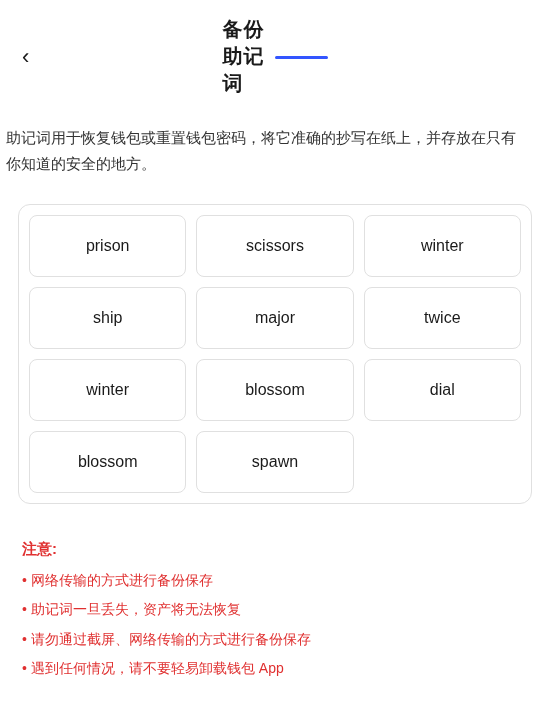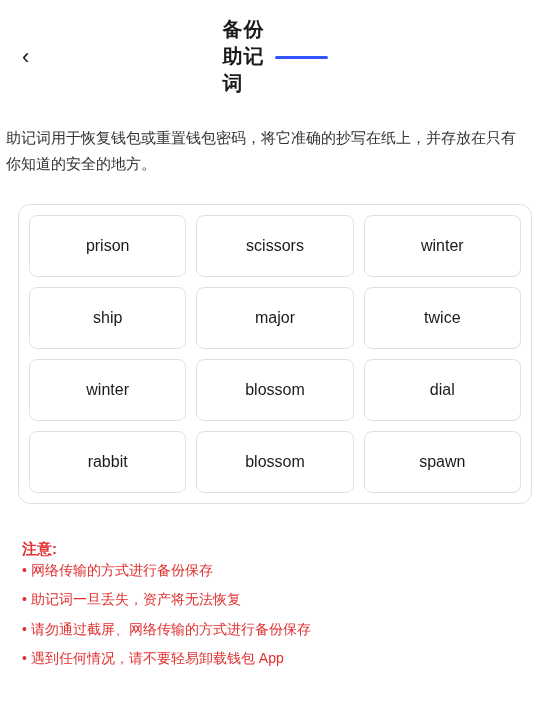--- a/index.html
+++ b/index.html
@@ -94,21 +94,21 @@
     }
 
     .notice-section {
       padding: 18px 22px 20px 22px;
     }
 
     .notice-title {
       color: #e03030;
       font-size: 15px;
       font-weight: 600;
-      margin-bottom: 0;
+      margin-bottom: 10px;
     }
 
     .notice-item {
       display: flex;
       align-items: flex-start;
       margin-bottom: 7px;
       font-size: 14px;
       color: #e03030;
       line-height: 1.6;
     }
@@ -136,21 +136,20 @@
   <div class="mnemonic-grid">
   <div class="mnemonic-cell">prison</div>
       <div class="mnemonic-cell">scissors</div>
       <div class="mnemonic-cell">winter</div>
       <div class="mnemonic-cell">ship</div>
       <div class="mnemonic-cell">major</div>
       <div class="mnemonic-cell">twice</div>
       <div class="mnemonic-cell">winter</div>
       <div class="mnemonic-cell">blossom</div>
       <div class="mnemonic-cell">dial</div>
-      <div class="mnemonic-cell">rabbit</div>
       <div class="mnemonic-cell">blossom</div>
       <div class="mnemonic-cell">spawn</div>
     </div>
 </div>
 
 <div class="notice-section">
   <div class="notice-title">注意:</div>
 <div class="notice-item">
       <span class="notice-bullet">• </span>
       <span>网络传输的方式进行备份保存</span>

